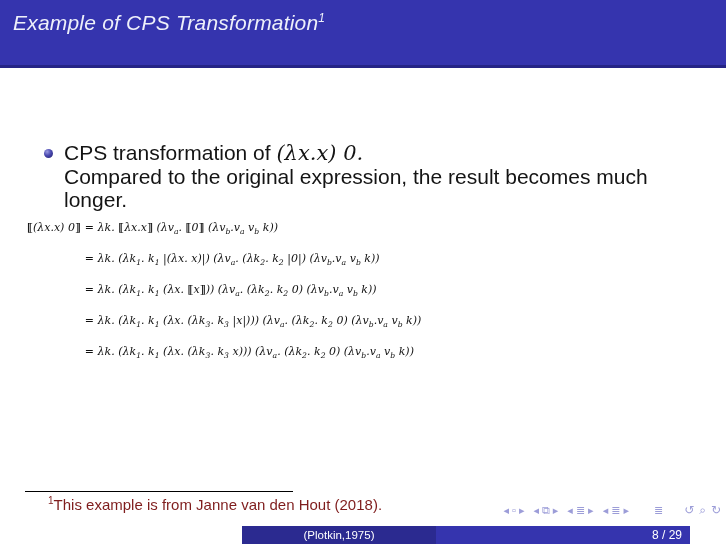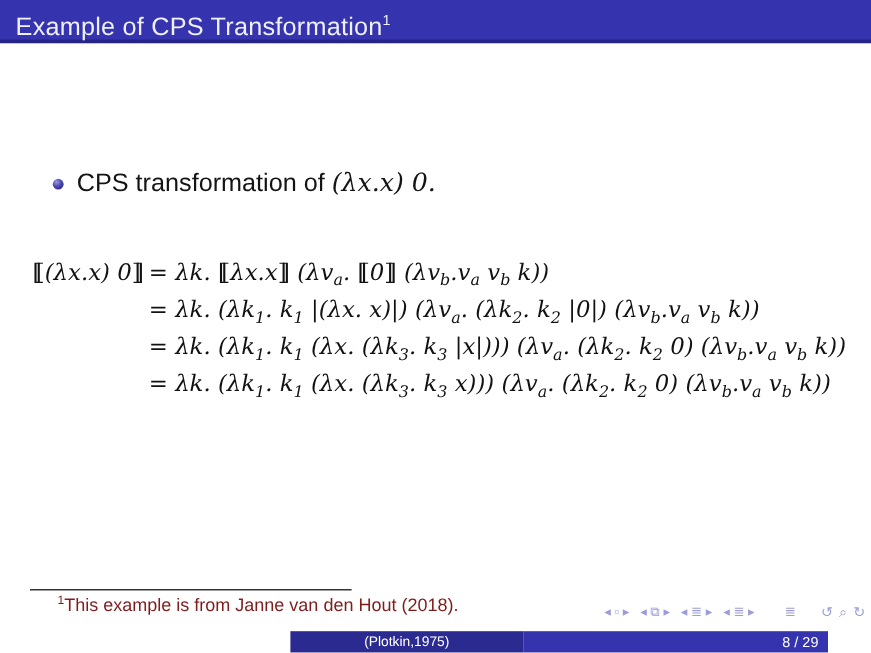--- a/index.html
+++ b/index.html
@@ -2,42 +2,42 @@
 <html style="--header-bg: #3534ae; --header-text: #eef0fa; --footer-left-bg: #1c1b6b; --footer-mid-bg: #2b2a90; --footer-right-bg: #3534ae; --footer-text: #ffffff; --nav-color: #9c9dd8; --body-text: #141414; --bullet-color: #1d1c68;"><head>
 <meta charset="utf-8">
 <style>
   html,body{margin:0;padding:0;background:#ffffff;}
   .slide{
     position:relative;width:726px;height:544px;background:#fff;overflow:hidden;
     font-family:"Liberation Sans","DejaVu Sans",sans-serif;color:var(--body-text,#141414);
   }
   
   .frametitle{
-    position:absolute;top:0;left:0;width:726px;height:36px;box-sizing:border-box;
-    background:var(--header-bg,#3534ae);border-bottom:3px solid rgba(10,10,60,0.35);
+    position:absolute;top:0;left:0;width:726px;height:68px;box-sizing:border-box;
+    background:var(--header-bg,#3534ae);border-bottom:3px solid rgba(10,10,60,0.35);font-style:italic;
   }
   .frametitle h1{
     margin:0;padding:11px 0 0 13px;font-size:21px;font-weight:400;
     color:var(--header-text,#eef0fa);letter-spacing:0.2px;
   }
   .frametitle sup{font-size:12px;line-height:0;}
   
   .bullet-item{position:absolute;left:44px;top:141px;width:665px;}
   .bullet{
     position:absolute;left:0;top:8px;width:9px;height:9px;border-radius:50%;
     background:radial-gradient(circle at 35% 30%, #9a9ae0 0%, #4a49b0 45%, var(--bullet-color,#1d1c68) 100%);
   }
   .bullet-text{margin-left:20px;font-size:21px;line-height:23px;}
   
   .math{font-family:"DejaVu Serif","DejaVu Sans",serif;font-style:italic;}
   .math sub{font-size:0.70em;font-style:italic;line-height:0;}
   .dbr{font-style:normal;letter-spacing:-0.24em;margin-right:0.24em;}
   .equations{
     position:absolute;left:27px;top:212px;display:table;border-spacing:0;
-    font-size:19px;line-height:31px;color:#111;
+    font-size:11px;line-height:31px;color:#111;
   }
   .eqrow{display:table-row;}
   .lhs{display:table-cell;text-align:right;white-space:nowrap;}
   .rhs{display:table-cell;padding-left:4px;white-space:nowrap;margin-top:36px;}
   
   .fnrule{position:absolute;left:25px;top:491px;width:268px;height:0;border-top:1px solid #000;}
   .footnote{position:absolute;left:48px;top:495px;font-size:15px;color:#7f1d1d;text-align:right;}
   .footnote sup{font-size:10px;}
   
   .navbar{
@@ -65,34 +65,36 @@
 <div class="slide">
 
   <header class="frametitle">
     <h1><span>Example of CPS Transformation</span><sup>1</sup></h1>
   </header>
 
   <div class="bullet-item">
     <span class="bullet"></span>
     <div class="bullet-text">
       <div><span>CPS transformation of </span><span class="math">(λx.x) 0.</span></div>
+      <div>Compared to the original expression, the result becomes much longer.</div>
     </div>
   </div>
 
   <div class="equations">
     <div class="eqrow">
       <span class="lhs math"><span class="dbr">[[</span>(λx.x) 0<span class="dbr">]]</span></span>
       <span class="rhs math">= λk. <span class="dbr">[[</span>λx.x<span class="dbr">]]</span> (λv<sub>a</sub>. <span class="dbr">[[</span>0<span class="dbr">]]</span> (λv<sub>b</sub>.v<sub>a</sub> v<sub>b</sub> k))</span>
     </div>
     <div class="eqrow">
       <span class="lhs math"></span>
       <span class="rhs math">= λk. (λk<sub>1</sub>. k<sub>1</sub> |(λx. x)|) (λv<sub>a</sub>. (λk<sub>2</sub>. k<sub>2</sub> |0|) (λv<sub>b</sub>.v<sub>a</sub> v<sub>b</sub> k))</span>
     </div>
     <div class="eqrow">
       <span class="lhs math"></span>
+      <span class="rhs math">= λk. (λk<sub>1</sub>. k<sub>1</sub> (λx. <span class="dbr">[[</span>x<span class="dbr">]]</span>)) (λv<sub>a</sub>. (λk<sub>2</sub>. k<sub>2</sub> 0) (λv<sub>b</sub>.v<sub>a</sub> v<sub>b</sub> k))</span>
     </div>
     <div class="eqrow">
       <span class="lhs math"></span>
       <span class="rhs math">= λk. (λk<sub>1</sub>. k<sub>1</sub> (λx. (λk<sub>3</sub>. k<sub>3</sub> |x|))) (λv<sub>a</sub>. (λk<sub>2</sub>. k<sub>2</sub> 0) (λv<sub>b</sub>.v<sub>a</sub> v<sub>b</sub> k))</span>
     </div>
     <div class="eqrow">
       <span class="lhs math"></span>
       <span class="rhs math">= λk. (λk<sub>1</sub>. k<sub>1</sub> (λx. (λk<sub>3</sub>. k<sub>3</sub> x))) (λv<sub>a</sub>. (λk<sub>2</sub>. k<sub>2</sub> 0) (λv<sub>b</sub>.v<sub>a</sub> v<sub>b</sub> k))</span>
     </div>
   </div>

